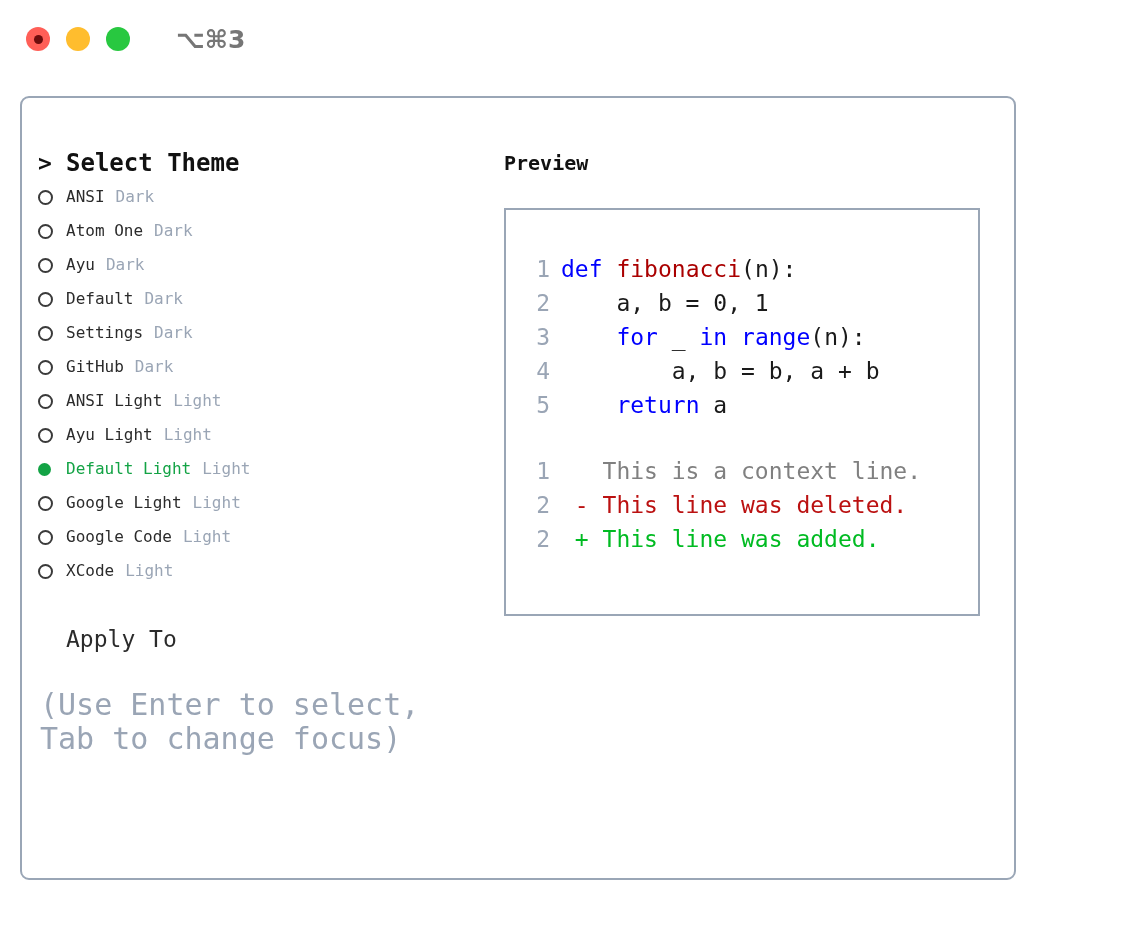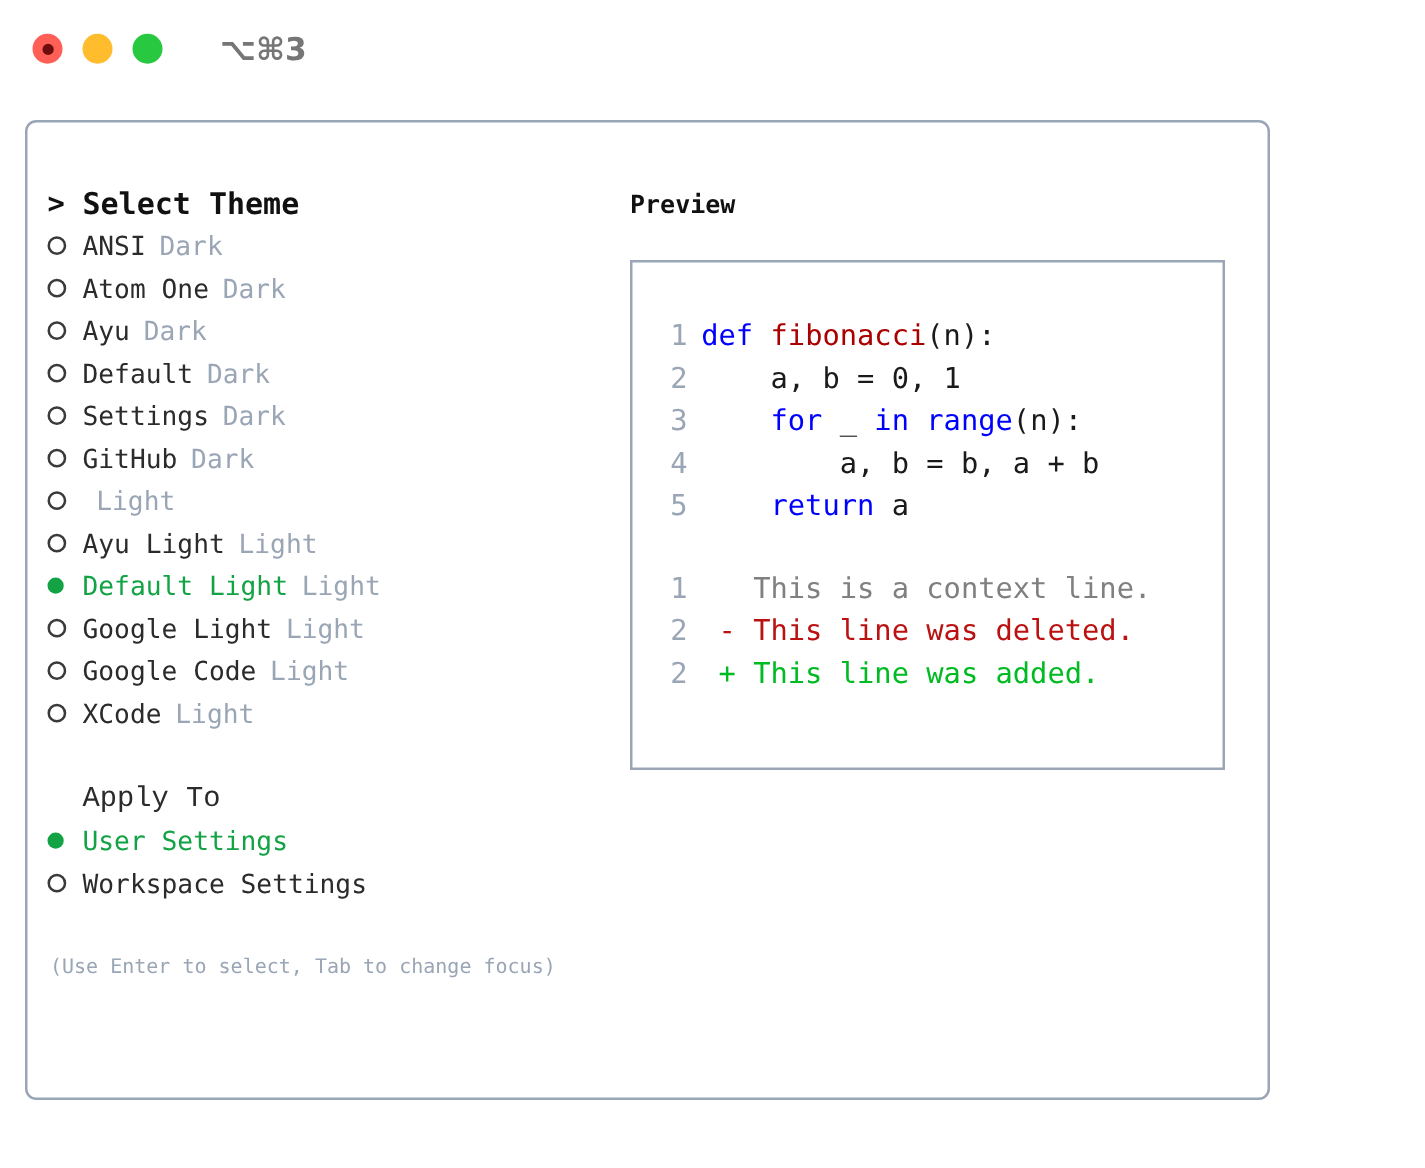--- a/index.html
+++ b/index.html
@@ -94,21 +94,21 @@
     position: absolute;
     left: 16px;
     top: 48px;
     width: 452px;
   }
 
   .row {
     height: 34px;
     display: flex;
     align-items: center;
-    font-size: 21px;
+    font-size: 16px;
     white-space: nowrap;
     line-height: 34px;
   }
   .marker {
     display: inline-block;
     width: 28px;
     flex: 0 0 28px;
     font-size: 23px;
     color: #2b2b2b;
   }
@@ -139,30 +139,29 @@
   .label-main.sel { color: #13a345; }
   .label-dim    { color: #9aa5b5; margin-left: 11px; }
 
   .section-head {
     height: 34px;
     display: flex;
     align-items: flex-end;
     font-size: 23px;
     color: #2b2b2b;
     line-height: 34px;
-    font-family: Liberation Mono, monospace;
   }
   .section-head .marker { color: transparent; }
 
   .spacer-lg { height: 34px; }
   .spacer-sm { height: 32px; }
 
   .hint {
     color: #9aa5b5;
-    font-size: 16px;
+    font-size: 30px;
     line-height: 34px;
     width: 420px;
     padding-left: 2px;
   }
 
   
   .right-col {
     position: absolute;
     left: 482px;
     top: 48px;
@@ -261,20 +260,21 @@
               <span class="label-main">Settings</span>
               <span class="label-dim">Dark</span>
             </div>
             <div class="row">
               <span class="marker"><span class="bullet-glyph off"></span></span>
               <span class="label-main">GitHub</span>
               <span class="label-dim">Dark</span>
             </div>
             <div class="row">
               <span class="marker"><span class="bullet-glyph off"></span></span>
+              <span class="label-main">ANSI Light</span>
               <span class="label-dim">Light</span>
             </div>
             <div class="row">
               <span class="marker"><span class="bullet-glyph off"></span></span>
               <span class="label-main">Ayu Light</span>
               <span class="label-dim">Light</span>
             </div>
             <div class="row">
               <span class="marker"><span class="bullet-glyph"></span></span>
               <span class="label-main sel">Default Light</span>
@@ -297,30 +297,20 @@
             </div>
           </div>
 
         <div class="spacer-lg"></div>
 
         <div class="section-head">
           <span class="marker">o</span>
           <span>Apply To</span>
         </div>
 
-        <div id="apply-options">
-            <div class="row">
-              <span class="marker"><span class="bullet-glyph"></span></span>
-              <span class="label-main sel">User Settings</span>
-            </div>
-            <div class="row">
-              <span class="marker"><span class="bullet-glyph off"></span></span>
-              <span class="label-main">Workspace Settings</span>
-            </div>
-          </div>
 
         <div class="spacer-sm"></div>
 
         <div class="hint">(Use Enter to select, Tab to change focus)</div>
       </div>
 
       <div class="right-col">
         <div class="preview-title">Preview</div>
         <div class="preview-box">
           <div class="code-area">

